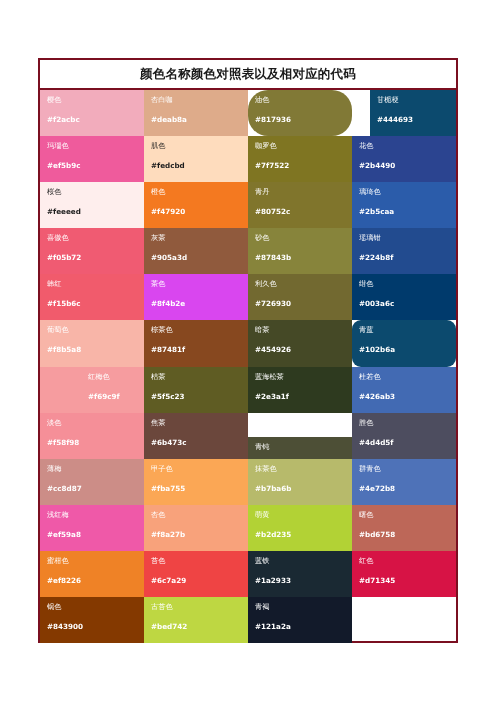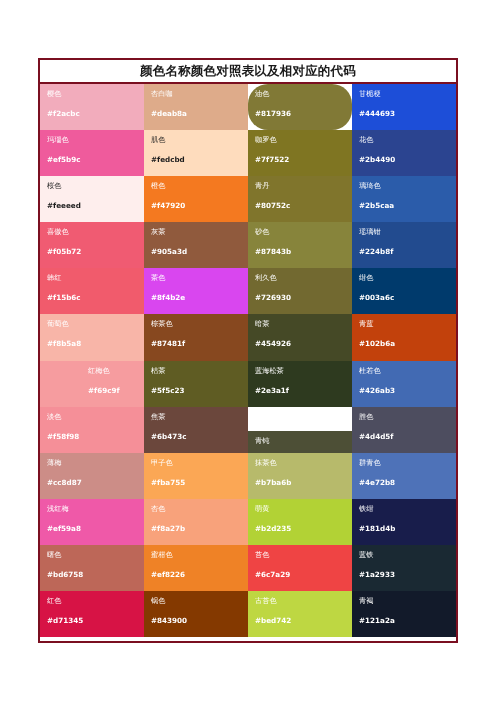--- a/index.html
+++ b/index.html
@@ -11,21 +11,21 @@
   }
   #page{
     position:absolute;
     left:38px;top:58px;
     width:420px;height:585px;
     border:2px solid #7a0f20;
     box-sizing:border-box;
     background:#fff;
   }
   #title-bar{
-    height:24px;
+    height:30px;
     display:flex;align-items:center;justify-content:center;
     border-bottom:2px solid #7a0f20;
     box-sizing:border-box;
     background:#ffffff;
   }
   #title-text{
     font-size:12.5px;
     font-weight:bold;
     color:#1a1a1a;
     letter-spacing:0.2px;
@@ -76,21 +76,21 @@
         <span class="sw-hex">#f2acbc</span>
       </div>
       <div class="swatch light" style="background: rgb(222, 171, 138);">
         <span class="sw-name">杏白咖</span>
         <span class="sw-hex">#deab8a</span>
       </div>
       <div class="swatch light" style="background: rgb(129, 121, 54); border-radius: 20px;">
         <span class="sw-name">油色</span>
         <span class="sw-hex">#817936</span>
       </div>
-      <div class="swatch light" style="background: #1d4ed8;">
+      <div class="swatch light" style="background: #0c4a6e; margin-left: 18px;">
         <span class="sw-name">甘栀梗</span>
         <span class="sw-hex">#444693</span>
       </div>
       <div class="swatch light" style="background: rgb(239, 91, 156);">
         <span class="sw-name">玛瑙色</span>
         <span class="sw-hex">#ef5b9c</span>
       </div>
       <div class="swatch dark" style="background: rgb(254, 220, 189);">
         <span class="sw-name">肌色</span>
         <span class="sw-hex">#fedcbd</span>
@@ -156,21 +156,21 @@
         <span class="sw-hex">#f8b5a8</span>
       </div>
       <div class="swatch light" style="background: rgb(135, 72, 31);">
         <span class="sw-name">棕茶色</span>
         <span class="sw-hex">#87481f</span>
       </div>
       <div class="swatch light" style="background: rgb(69, 73, 38);">
         <span class="sw-name">暗茶</span>
         <span class="sw-hex">#454926</span>
       </div>
-      <div class="swatch light" style="background: #c2410c;">
+      <div class="swatch light" style="background: #0c4a6e; border-radius: 9px;">
         <span class="sw-name">青蓝</span>
         <span class="sw-hex">#102b6a</span>
       </div>
       <div class="swatch light" style="background: rgb(246, 156, 159); padding-left: 48px;">
         <span class="sw-name">红梅色</span>
         <span class="sw-hex">#f69c9f</span>
       </div>
       <div class="swatch light" style="background: rgb(95, 92, 35);">
         <span class="sw-name">枯茶</span>
         <span class="sw-hex">#5f5c23</span>
@@ -220,24 +220,20 @@
         <span class="sw-hex">#ef59a8</span>
       </div>
       <div class="swatch light" style="background: rgb(248, 162, 123);">
         <span class="sw-name">杏色</span>
         <span class="sw-hex">#f8a27b</span>
       </div>
       <div class="swatch light" style="background: rgb(178, 210, 53);">
         <span class="sw-name">萌黄</span>
         <span class="sw-hex">#b2d235</span>
       </div>
-      <div class="swatch light" style="background: rgb(24, 29, 75);">
-        <span class="sw-name">铁绀</span>
-        <span class="sw-hex">#181d4b</span>
-      </div>
       <div class="swatch light" style="background: rgb(189, 103, 88);">
         <span class="sw-name">曙色</span>
         <span class="sw-hex">#bd6758</span>
       </div>
       <div class="swatch light" style="background: rgb(239, 130, 38);">
         <span class="sw-name">蜜柑色</span>
         <span class="sw-hex">#ef8226</span>
       </div>
       <div class="swatch light" style="background: #ef4444;">
         <span class="sw-name">苔色</span>

